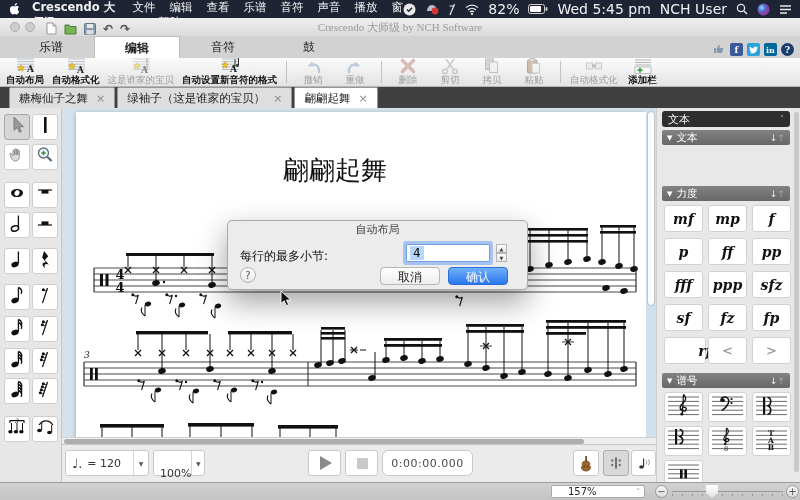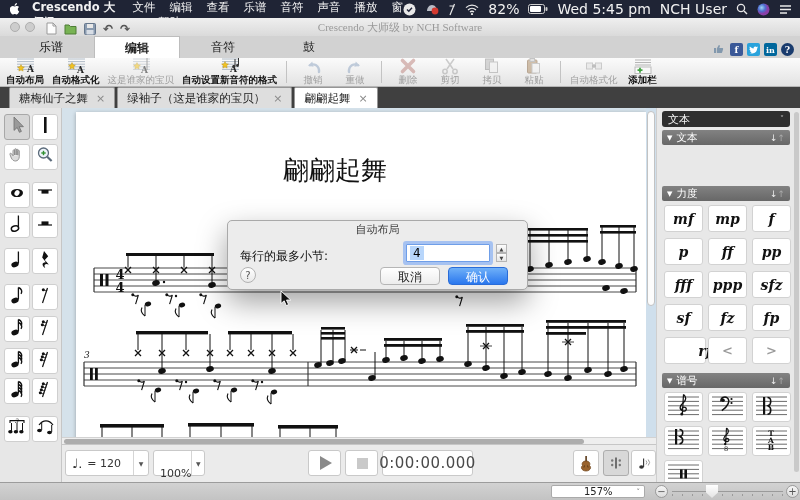--- a/index.html
+++ b/index.html
@@ -70,21 +70,21 @@
            border-top:1px solid #d2d2d2;border-bottom:1px solid #c6c6c6;box-sizing:border-box;}
   #hthumb{position:absolute;left:2px;top:1px;width:520px;height:5px;background:#adadad;border-radius:3px;}
   #transport{position:absolute;left:0;top:337px;width:594px;height:37px;background:#ebebeb;}
   .tp{position:absolute;top:5px;height:26px;background:#fff;border:1px solid #c9c9c9;border-radius:3px;
       display:flex;align-items:center;box-sizing:border-box;font-size:11px;color:#333;}
   .tp .dd{width:14px;align-self:stretch;border-left:1px solid #d5d5d5;display:flex;align-items:center;
           justify-content:center;font-size:6px;color:#555;}
   #playbtn .tri{width:0;height:0;border-left:12px solid #8a8a8a;border-top:7px solid transparent;
                 border-bottom:7px solid transparent;margin-left:11px;}
   #stopbtn .sqr{width:11px;height:11px;background:#c9c9c9;margin-left:11px;}
-  #timebox{justify-content:center;font-size:15px;color:#4a4a4a;letter-spacing:.5px;}
+  #timebox{justify-content:center;font-size:11px;color:#4a4a4a;letter-spacing:.5px;border-radius:6px;}
   .instbtn{justify-content:center;}
   .instbtn.selected{background:#d8d8d8;border-color:#adadad;}
   
   #rpanel{position:relative;width:144px;background:#e8e8e8;border-left:1px solid #cfcfcf;
           box-sizing:border-box;flex:none;overflow:hidden;}
   #rsel{position:absolute;left:5px;top:3px;width:128px;height:16px;background:#2e2e2e;border-radius:3px;
         color:#f5f5f5;font-size:11px;display:flex;align-items:center;padding:0 6px;box-sizing:border-box;}
   #rsel .chev{margin-left:auto;color:#bbb;font-size:8px;}
   .shead{position:absolute;left:5px;width:128px;height:15px;border-radius:2px;
          background:linear-gradient(#828282,#676767);color:#fff;font-size:10.5px;
@@ -121,21 +121,21 @@
   .dlg-btn{position:absolute;top:46px;width:60px;height:18px;border-radius:4px;font-size:12px;
            text-align:center;line-height:18px;box-sizing:border-box;}
   #dlg-cancel{left:152px;background:linear-gradient(#fff,#ededed);border:1px solid #b5b5b5;color:#222;}
   #dlg-confirm{left:220px;background:linear-gradient(#6fb0f8,#2a77ee);border:1px solid #2a6cd8;color:#fff;}
   
   #statusbar{position:absolute;left:0;top:482px;width:800px;height:18px;
              background:linear-gradient(#d2d2d2,#c3c3c3);border-top:1px solid #9c9c9c;box-sizing:border-box;}
   #statusbar .copy{position:absolute;left:8px;top:2px;font-size:11px;color:#333;}
   #zoomcombo{position:absolute;left:551px;top:2px;width:94px;height:13px;background:#fff;
              border:1px solid #aaa;border-radius:2px;font-size:10px;color:#222;display:flex;
-             align-items:center;box-sizing:border-box;padding-left:32px;}
+             align-items:center;box-sizing:border-box;padding-left:16px;}
   #zoomcombo .chev{margin-left:auto;margin-right:4px;font-size:7px;color:#555;}
   .zbtn{position:absolute;top:2px;width:13px;height:13px;border-radius:50%;border:1px solid #9a9a9a;
         background:linear-gradient(#f5f5f5,#dcdcdc);box-sizing:border-box;text-align:center;
         line-height:11px;font-size:10px;color:#555;}
   #ztrack{position:absolute;left:672px;top:8px;width:111px;height:1px;background:#9a9a9a;}
   #zticks{position:absolute;left:672px;top:11px;width:111px;height:2px;
           background:repeating-linear-gradient(90deg,#9a9a9a 0 1px,transparent 1px 10px);}
   #zthumb{position:absolute;left:706px;top:2px;width:12px;height:13px;
           background:linear-gradient(#fff,#e3e3e3);
           clip-path:polygon(0 0,100% 0,100% 58%,50% 100%,0 58%);

